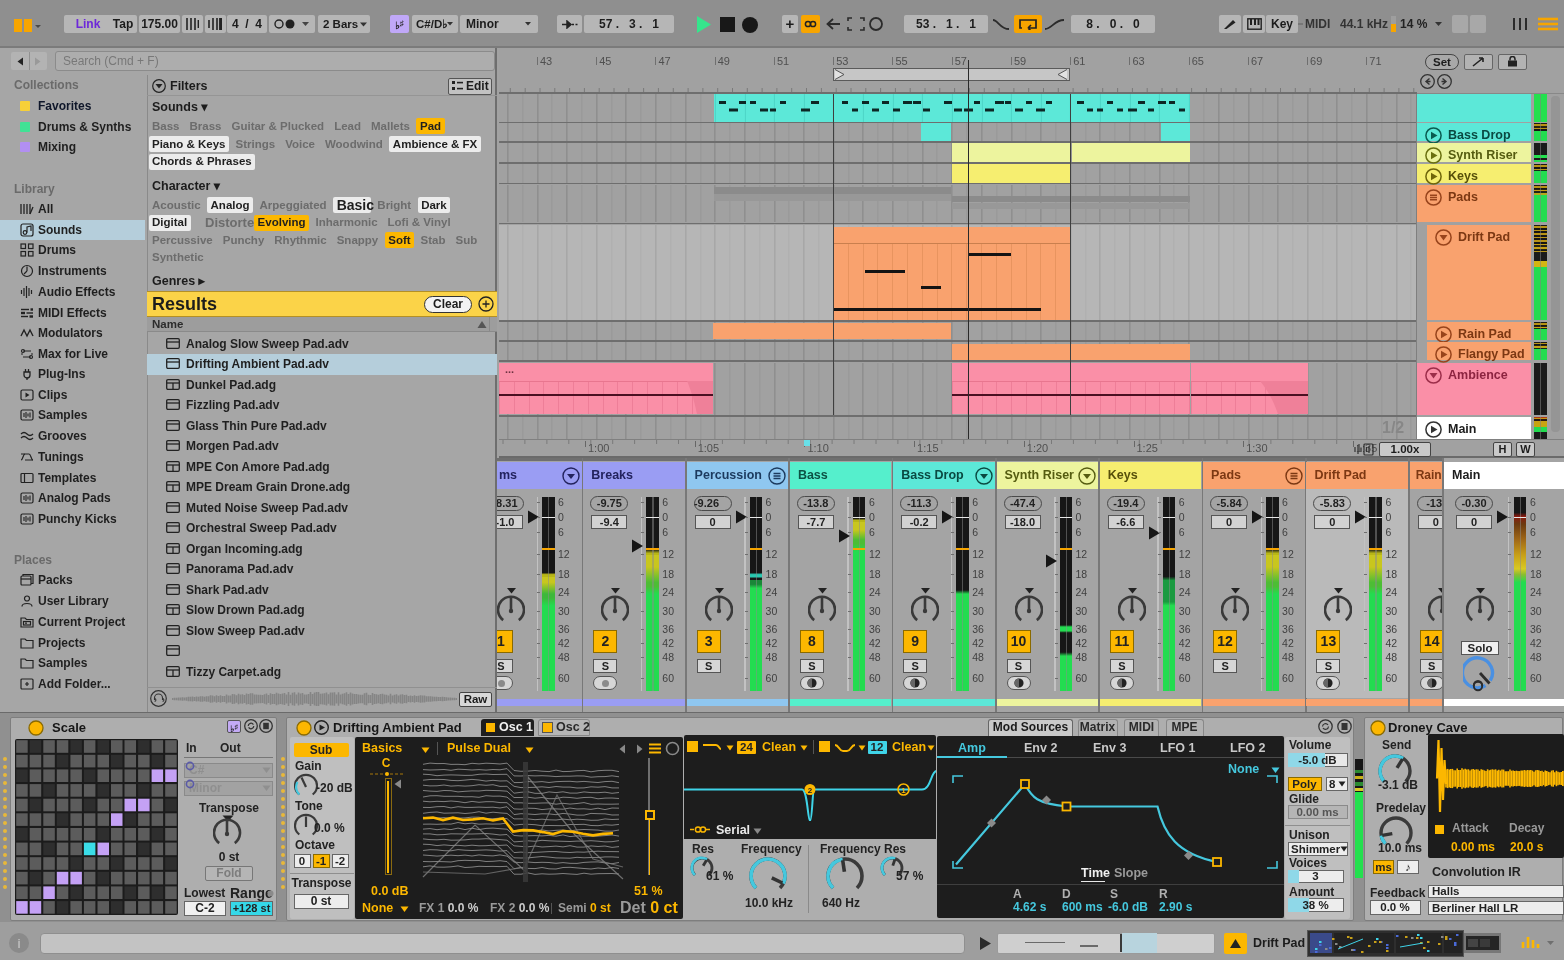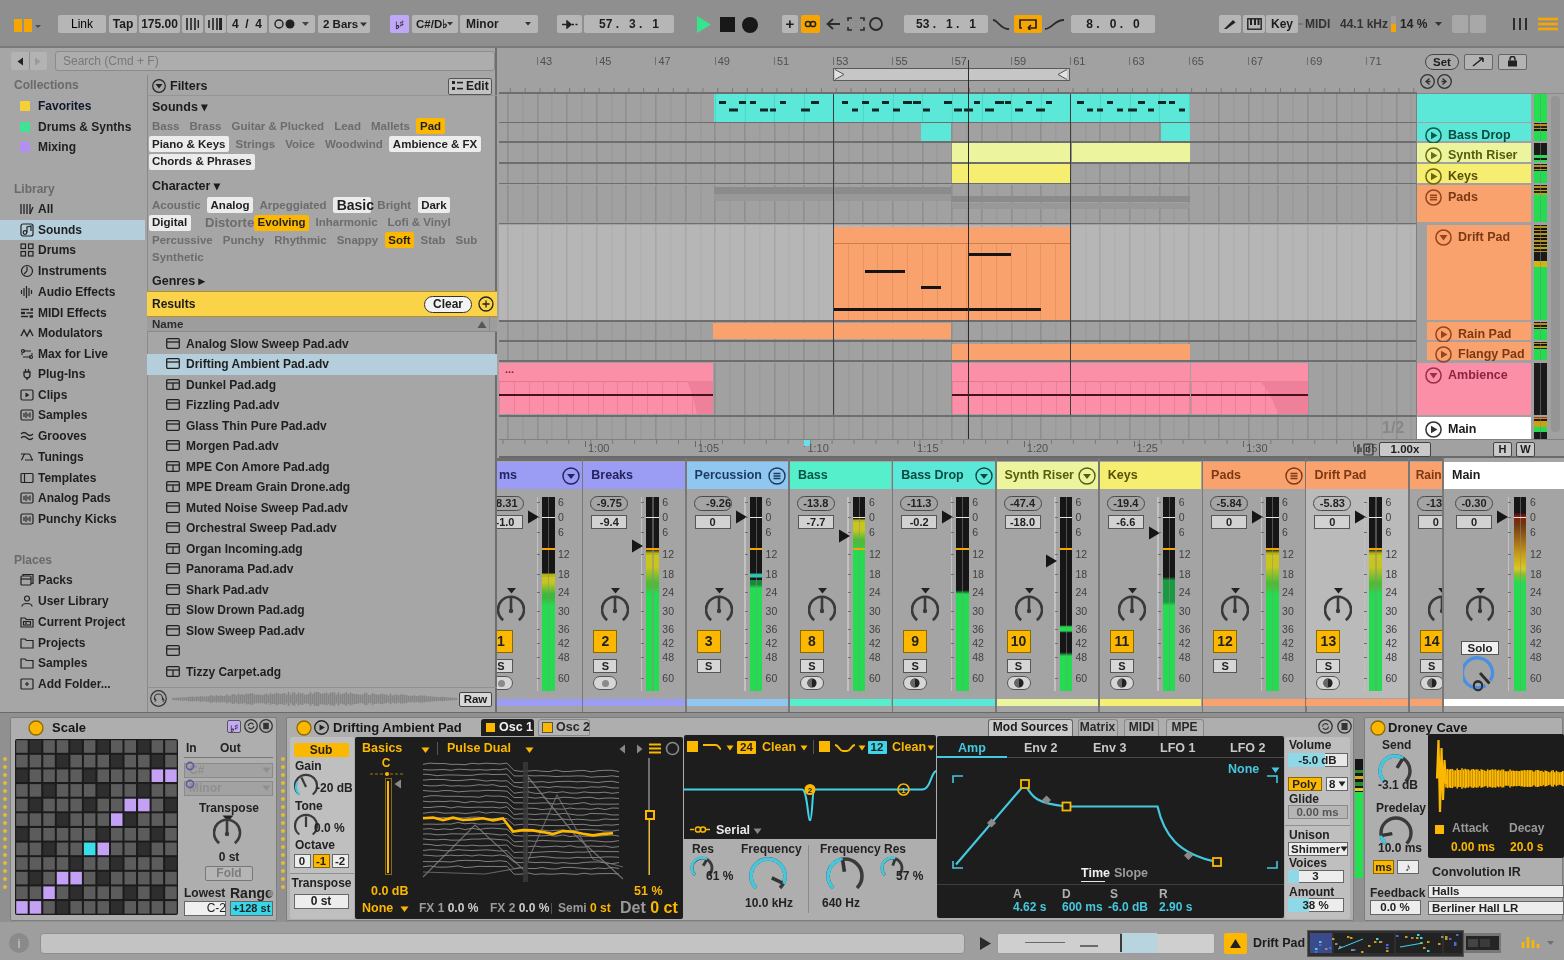--- a/index.html
+++ b/index.html
@@ -6,21 +6,21 @@
 .a { position:absolute; }
 div { white-space:nowrap; }
 </style></head><body>
 <div id="app">
 <div class="a" style="left:0px;top:0px;width:1564px;height:48px;background:#8f8f8f;border-bottom:2px solid #7b7b7b"></div>
 <div class="a" style="left:14px;top:19px;width:8px;height:13px;background:#f7a500"></div>
 <div class="a" style="left:23.5px;top:19px;width:8px;height:13px;background:#f7a500"></div>
 <svg class="a" style="left:33px;top:22px;" width="10" height="8" viewBox="0 0 10 8">
       <path d="M2 3 l3 3 l3 -3 z" fill="#4a4a4a"></path>
     </svg>
-<div class="a" style="left:58px;top:15px;width:48px;height:18px;line-height:18px;text-align:center;background:#b6b6b6;border-radius:2px;color:#000000;font-size:12px;font-weight:normal">Link</div>
+<div class="a" style="left:64px;top:15px;width:48px;height:18px;line-height:18px;text-align:center;background:#b6b6b6;border-radius:2px;color:#6d28d9;font-size:12px;font-weight:bold">Link</div>
 <div class="a" style="left:109px;top:15px;width:28px;height:18px;line-height:18px;text-align:center;background:#b6b6b6;border-radius:2px;color:#1c1c1c;font-size:12px;font-weight:bold">Tap</div>
 <div class="a" style="left:139px;top:15px;width:41px;height:18px;line-height:18px;text-align:center;background:#b6b6b6;border-radius:2px;color:#1c1c1c;font-size:12px;font-weight:bold">175.00</div>
 <div class="a" style="left:182px;top:15px;width:21px;height:18px;background:#b6b6b6;border-radius:2px;color:#1c1c1c;font-size:12px;font-weight:bold"></div>
 <svg class="a" style="left:186px;top:18px;" width="13" height="12" viewBox="0 0 13 12">
       <g stroke="#222" stroke-width="1.6">
         <line x1="1" y1="0" x2="1" y2="12"></line>
         <line x1="5" y1="0" x2="5" y2="12"></line>
         <line x1="9" y1="0" x2="9" y2="12"></line>
         <line x1="12.4" y1="2" x2="12.4" y2="10"></line>
       </g>
@@ -383,21 +383,21 @@
 <div class="a" style="left:222.7578125px;top:231.5px;width:45.5390625px;height:17px;line-height:17px;font-size:11.5px;font-weight:bold;color:#6c6c6c">Punchy</div>
 <div class="a" style="left:274.296875px;top:231.5px;width:56.3984375px;height:17px;line-height:17px;font-size:11.5px;font-weight:bold;color:#6c6c6c">Rhythmic</div>
 <div class="a" style="left:336.6953125px;top:231.5px;width:45.5390625px;height:17px;line-height:17px;font-size:11.5px;font-weight:bold;color:#6c6c6c">Snappy</div>
 <div class="a" style="left:384.734375px;top:232.0px;width:29.3515625px;height:16px;background:#fcb700;border-radius:2px"></div>
 <div class="a" style="left:388.234375px;top:231.5px;width:26.3515625px;height:17px;line-height:17px;font-size:11.5px;font-weight:bold;color:#1f1f1f">Soft</div>
 <div class="a" style="left:420.5859375px;top:231.5px;width:28.921875px;height:17px;line-height:17px;font-size:11.5px;font-weight:bold;color:#6c6c6c">Stab</div>
 <div class="a" style="left:455.5078125px;top:231.5px;width:25.71875px;height:17px;line-height:17px;font-size:11.5px;font-weight:bold;color:#6c6c6c">Sub</div>
 <div class="a" style="left:152px;top:249px;width:55.765625px;height:17px;line-height:17px;font-size:11.5px;font-weight:bold;color:#6c6c6c">Synthetic</div>
 <div class="a" style="left:152px;top:273px;width:80px;height:16px;line-height:16px;font-size:12.5px;font-weight:bold;color:#1c1c1c">Genres ▸</div>
 <div class="a" style="left:146.5px;top:291px;width:350.5px;height:26px;background:#fbd348;border-top:1px solid #b49025;border-bottom:1px solid #b49025"></div>
-<div class="a" style="left:152px;top:291px;width:80px;height:26px;line-height:26px;font-size:12px;font-weight:bold;color:#1c1c1c">Results</div>
+<div class="a" style="left:152px;top:291px;width:80px;height:26px;line-height:26px;font-size:18px;font-weight:bold;color:#1c1c1c">Results</div>
 <div class="a" style="left:424px;top:295.5px;width:48px;height:17px;background:#f3f3f3;border:1.3px solid #333;border-radius:9px"></div>
 <div class="a" style="left:424px;top:295.5px;width:48px;height:17px;line-height:17px;text-align:center;font-size:12px;font-weight:bold;color:#1c1c1c">Clear</div>
 <svg class="a" style="left:478px;top:296px;" width="16" height="16" viewBox="0 0 16 16">
       <circle cx="8" cy="8" r="7" fill="none" stroke="#222" stroke-width="1.3"></circle>
       <path d="M8 4.5 v7 M4.5 8 h7" stroke="#222" stroke-width="1.3"></path>
     </svg>
 <div class="a" style="left:146.5px;top:317px;width:350.5px;height:15px;background:#9d9d9d;border-bottom:1px solid #8a8a8a"></div>
 <div class="a" style="left:152px;top:317px;width:60px;height:15px;line-height:15px;font-size:11.5px;font-weight:bold;color:#2c2c2c">Name</div>
 <svg class="a" style="left:477px;top:321px;" width="10" height="8" viewBox="0 0 10 8">
       <path d="M5 0 L9.5 7 H0.5 z" fill="#555"></path>
@@ -1024,21 +1024,21 @@
 <div class="a" style="left:105.29999999999995px;top:222px;width:7px;height:7px;background:#8a8a8a;border-radius:50%"></div>
 <div class="a" style="left:86.29999999999995px;top:240.5px;width:101.60000000000002px;height:7.5px;background:#9a9df3"></div>
 <div class="a" style="left:189.60000000000002px;top:4px;width:101.60000000000002px;height:26.5px;background:#8fc7f0"></div>
 <div class="a" style="left:197.60000000000002px;top:7px;width:93.60000000000002px;height:20px;line-height:20px;font-size:12.5px;font-weight:bold;color:#1c3a5e">Percussion</div>
 <svg class="a" style="left:271.20000000000005px;top:8.5px;" width="18" height="18" viewBox="0 0 18 18">
         <circle cx="9" cy="9" r="8" fill="none" stroke="#1c3a5e" stroke-width="1.4"></circle>
         <path d="M5.5 6.5 h7 M5.5 9 h7 M5.5 11.5 h7" stroke="#1c3a5e" stroke-width="1.3"></path>
       </svg>
 <div class="a" style="left:291.4000000000001px;top:0px;width:1.7px;height:254px;background:#787878"></div>
 <div class="a" style="left:196.60000000000002px;top:38px;width:38px;height:14.5px;background:none;border:1.3px solid #4a4a4a;border-radius:8px"></div>
-<div class="a" style="left:209px;top:38px;width:38px;height:14.5px;line-height:14.5px;text-align:left;font-size:11px;font-weight:bold;color:#222">-9.26</div>
+<div class="a" style="left:184px;top:38px;width:38px;height:14.5px;line-height:14.5px;text-align:right;font-size:11px;font-weight:bold;color:#222">-9.26</div>
 <div class="a" style="left:197.60000000000002px;top:56.5px;width:36px;height:14px;background:#d2d2d2;border:1.2px solid #555"></div>
 <div class="a" style="left:197.60000000000002px;top:56.5px;width:36px;height:14px;line-height:14px;text-align:center;font-size:11px;font-weight:bold;color:#222">0</div>
 <div class="a" style="left:247.10000000000002px;top:38.5px;width:1.6px;height:194.5px;background:#c2c2c2"></div>
 <svg class="a" style="left:237.60000000000002px;top:52px;" width="13" height="14" viewBox="0 0 13 14">
         <path d="M1 0.5 L12 7 L1 13.5 z" fill="#161616"></path>
       </svg>
 <div class="a" style="left:252.60000000000002px;top:38.5px;width:12.5px;height:194.5px;background:linear-gradient(180deg,#161616 0%,#161616 39%,#29c8b0 40%,#29c8b0 41%,#161616 42%,#161616 43%,#1a8838 43%,#1a8838 45%,#23dc50 47%,#23dc50 100%)"></div>
 <div class="a" style="left:258.6px;top:38.5px;width:1.3px;height:194.5px;background:rgba(140,140,140,0.5)"></div>
 <div class="a" style="left:252.60000000000002px;top:58.5px;width:12.5px;height:1.5px;background:#e8e8e8"></div>
 <div class="a" style="left:252.60000000000002px;top:90px;width:12.5px;height:2px;background:#f7a500"></div>
@@ -1734,21 +1734,21 @@
     </svg>
 <div class="a" style="left:184px;top:850px;width:90px;height:14px;line-height:14px;text-align:center;font-size:12px;font-weight:bold;color:#222">0 st</div>
 <div class="a" style="left:205px;top:866px;width:48px;height:15px;background:#b5b5b5;border:1.3px solid #777;border-radius:2px"></div>
 <div class="a" style="left:205px;top:866px;width:48px;height:15px;line-height:15px;text-align:center;font-size:12px;font-weight:bold;color:#7d7d7d">Fold</div>
 <div class="a" style="left:184px;top:886.5px;width:50px;height:13px;line-height:13px;font-size:12px;font-weight:bold;color:#222">Lowest</div>
 <div class="a" style="left:230px;top:886.5px;width:46px;height:13px;line-height:13px;font-size:14px;font-weight:bold;color:#222">Range</div>
 <svg class="a" style="left:267px;top:890px;" width="7" height="7" viewBox="0 0 7 7">
       <circle cx="3.5" cy="3.5" r="3" fill="#8a8a8a"></circle>
     </svg>
 <div class="a" style="left:184px;top:901px;width:42px;height:15px;background:#f0f0f0;border:1px solid #666"></div>
-<div class="a" style="left:184px;top:901px;width:42px;height:15px;line-height:15px;text-align:right;font-size:12px;font-weight:normal;color:#222">C-2</div>
+<div class="a" style="left:184px;top:901px;width:42px;height:15px;line-height:15px;text-align:center;font-size:12px;font-weight:bold;color:#222">C-2</div>
 <div class="a" style="left:230px;top:901px;width:43px;height:15px;background:#35d8e8;border:1px solid #666"></div>
 <div class="a" style="left:230px;top:901px;width:43px;height:15px;line-height:15px;text-align:center;font-size:11px;font-weight:bold;color:#222">+128 st</div>
 <div class="a" style="left:286px;top:716.5px;width:1068px;height:204px;background:#aeaeae;border:1px solid #7e7e7e;border-radius:2px"></div>
 <svg class="a" style="left:296px;top:720.0px;" width="16" height="16" viewBox="0 0 16 16">
       <circle cx="8" cy="8" r="7" fill="#fcb700" stroke="#8a6a00" stroke-width="1.3"></circle>
     </svg>
 <div class="a" style="left:333px;top:718.5px;width:260px;height:18px;line-height:18px;font-size:13px;font-weight:bold;color:#161616">Drifting Ambient Pad</div>
 <svg class="a" style="left:314px;top:719.5px;" width="15" height="15" viewBox="0 0 15 15">
       <circle cx="7.5" cy="7.5" r="6.8" fill="none" stroke="#222" stroke-width="1.4"></circle>
       <path d="M5.5 4.5 L11 7.5 L5.5 10.5 z" fill="#222"></path>

